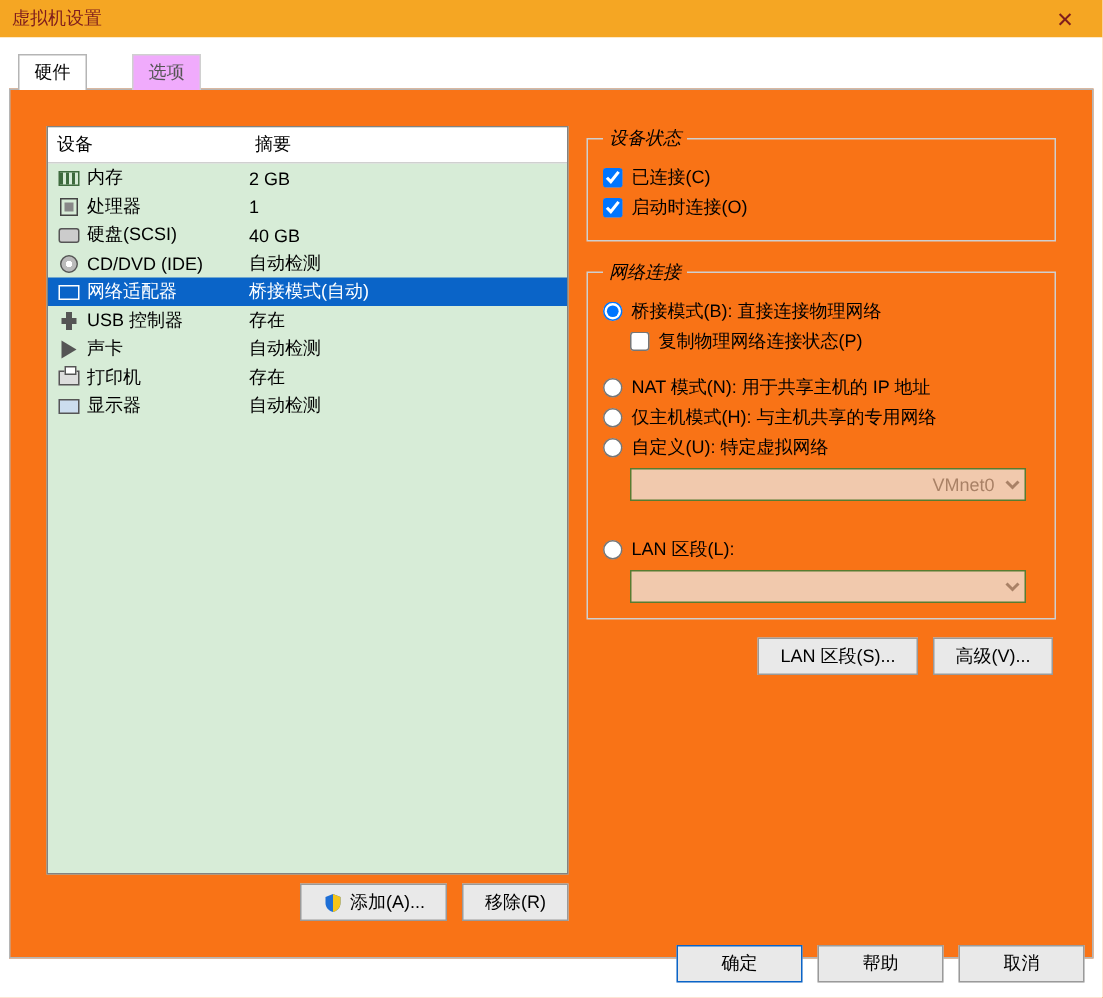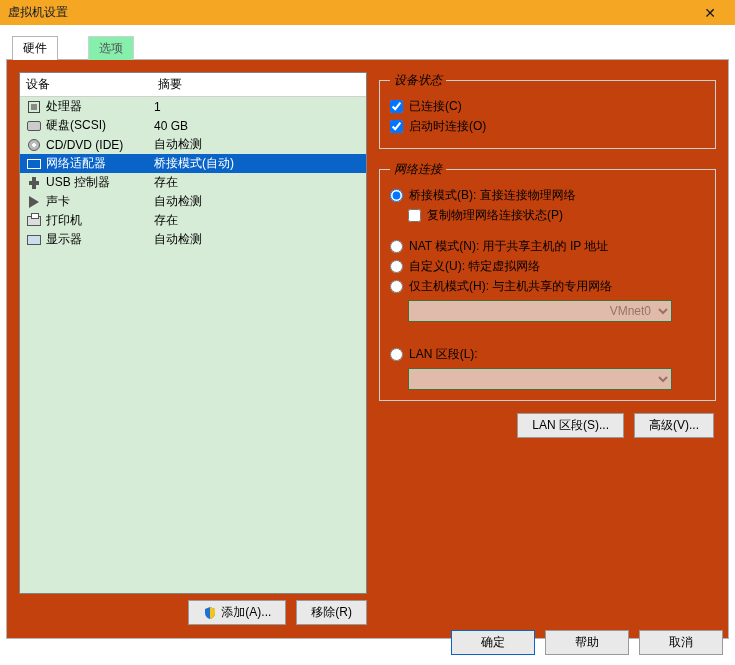--- a/index.html
+++ b/index.html
@@ -1,29 +1,29 @@
 <!DOCTYPE html>
 <html><head>
 <meta charset="utf-8">
 <style>
 * { box-sizing: border-box; font-family: "Microsoft YaHei", "Segoe UI", Tahoma, sans-serif; font-size: 12px; }
 html, body { margin: 0; padding: 0; width: 735px; height: 665px; background: #fff; overflow: hidden; }
 
-.titlebar { height: 25px; background: #f5a623; display: flex; align-items: center; padding: 0 8px; color: #0f172a; position: relative; }
+.titlebar { height: 25px; background: #f5a623; display: flex; align-items: center; padding: 0 8px; color: #7f1d1d; position: relative; }
 .titlebar .title { font-size: 12px; }
 .titlebar .close { position: absolute; right: 10px; top: 0; height: 25px; width: 30px; display:flex; align-items:center; justify-content:center; cursor:default; font-size: 14px; }
 
 .body { height: 640px; background: #fff; padding: 6px 6px 10px 6px; position: relative; }
 
 .tabstrip { display: flex; align-items: flex-end; height: 24px; padding-left: 6px; margin-top: 4px; gap: 30px; }
 .tab { padding: 3px 10px; background: #fff; border: 1px solid #b5b5b5; border-bottom: none; position: relative; top: 1px; }
-.tab.inactive { background: #86efac; color: #555; border-color: #d0d0d0; z-index: 0; }
+.tab.inactive { background: #f0abfc; color: #555; border-color: #d0d0d0; z-index: 0; }
 .tab.active { z-index: 2; }
 
-.tabpanel { border: 1px solid #b5b5b5; height: 580px; background: #c2410c; display: flex; padding: 12px; gap: 12px; }
+.tabpanel { border: 1px solid #b5b5b5; height: 580px; background: #f97316; display: flex; padding: 24px; gap: 12px; }
 
 .left { width: 348px; display: flex; flex-direction: column; }
 .right { flex: 1; display: flex; flex-direction: column; gap: 12px; }
 
 .devlist { border: 1px solid #828282; height: 522px; background: #d7ecd7; display: flex; flex-direction: column; }
 .devlist .header { display: flex; background: #fff; border-bottom: 1px solid #d0d0d0; padding: 3px 6px; font-size: 12px; }
 .devlist .header .col1 { width: 132px; }
 .devlist .rows { flex:1; overflow:auto; }
 .row { display: flex; align-items: center; padding: 2px 6px; height: 19px; }
 .row .icon { width: 16px; height: 16px; margin-right: 4px; display:inline-flex; align-items:center; justify-content:center; }
@@ -85,20 +85,29 @@
     <div class="left">
       <div class="devlist">
         <div class="header">
           <div class="col1">设备</div>
           <div class="col2">摘要</div>
         </div>
         <div class="rows" id="rows">
             <div class="row">
               <div class="c1">
                 <span class="icon">
+                  <span class="i-mem"></span>
+                </span>
+                <span>内存</span>
+              </div>
+              <div class="c2">2 GB</div>
+            </div>
+            <div class="row">
+              <div class="c1">
+                <span class="icon">
                   <span class="i-cpu"></span>
                 </span>
                 <span>处理器</span>
               </div>
               <div class="c2">1</div>
             </div>
             <div class="row">
               <div class="c1">
                 <span class="icon">
                   <span class="i-hdd"></span>
@@ -204,26 +213,26 @@
           <span>复制物理网络连接状态(P)</span>
         </label>
 
         <div style="height:8px"></div>
 
         <label class="rad">
           <input type="radio" name="nc" id="r2" style="">
           <span>NAT 模式(N): 用于共享主机的 IP 地址</span>
         </label>
         <label class="rad">
+          <input type="radio" name="nc" id="r3" style="">
+          <span>仅主机模式(H): 与主机共享的专用网络</span>
+        </label>
+        <label class="rad">
           <input type="radio" name="nc" id="r4" style="">
           <span>自定义(U): 特定虚拟网络</span>
-        </label>
-        <label class="rad">
-          <input type="radio" name="nc" id="r3" style="">
-          <span>仅主机模式(H): 与主机共享的专用网络</span>
         </label>
         <select disabled="">
           <option>VMnet0</option>
         </select>
 
         <label class="rad" style="margin-top:24px">
           <input type="radio" name="nc" id="r5" style="">
           <span>LAN 区段(L):</span>
         </label>
         <select disabled="">

